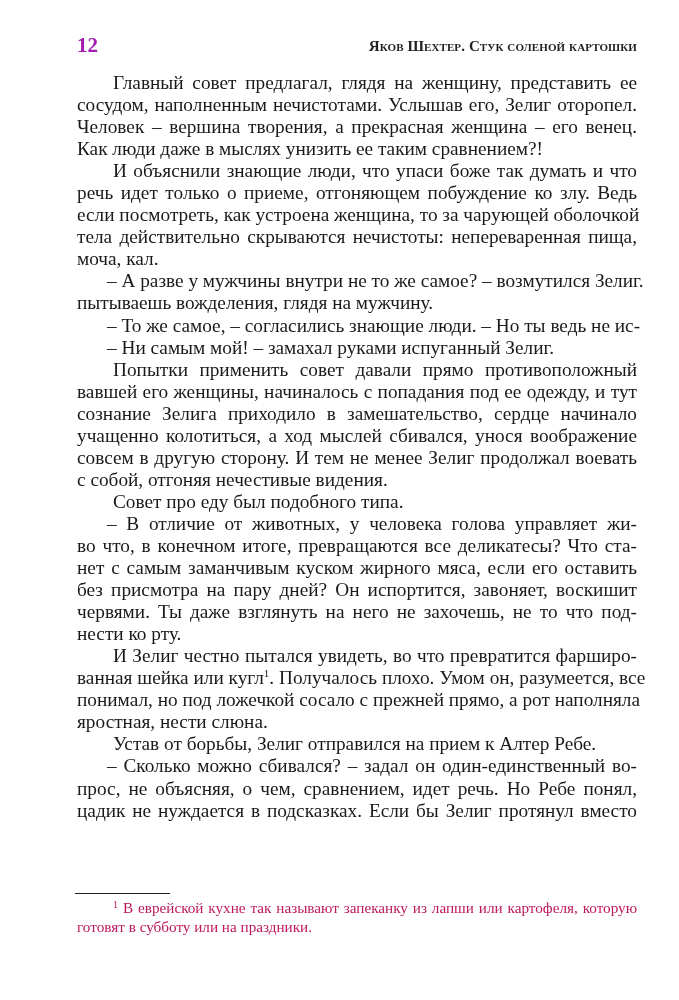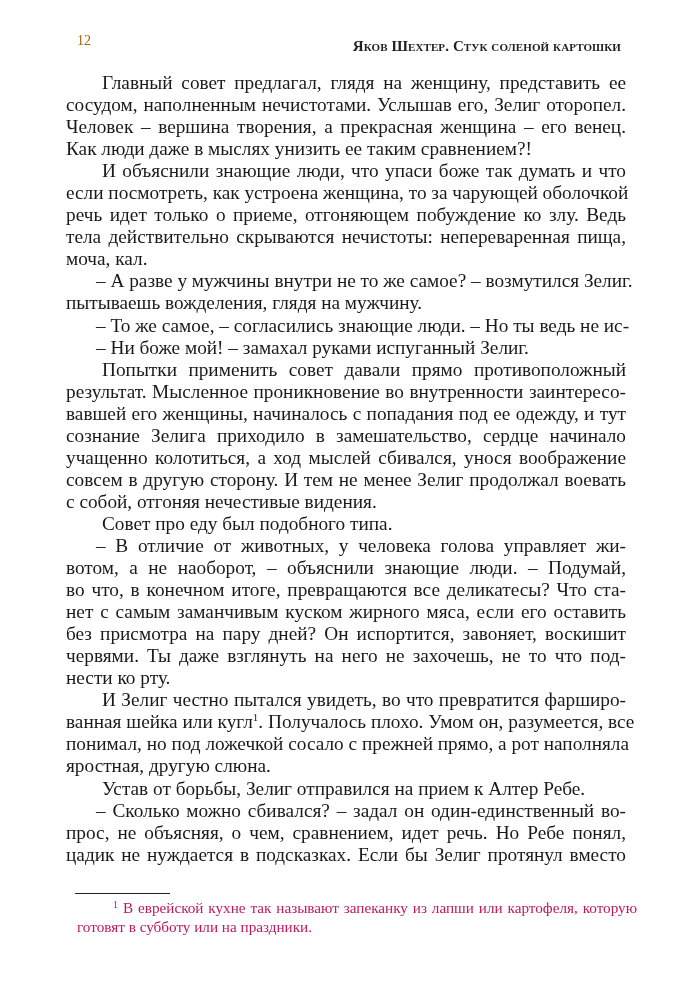--- a/index.html
+++ b/index.html
@@ -26,38 +26,38 @@
     position: absolute;
     left: 77px;
     top: 33px;
     width: 560px;
     height: 24px;
   }
   .page-number {
     position: absolute;
     left: 0;
     top: 0;
-    font-size: 14px;
-    font-weight: normal;
-    color: #a16207;
+    font-size: 21px;
+    font-weight: bold;
+    color: #a21caf;
   }
   .running-title {
     position: absolute;
-    right: 16px;
+    right: 0;
     top: 5px;
     font-size: 15px;
     font-weight: bold;
     font-variant: small-caps;
     letter-spacing: 0.1px;
     color: #222;
     white-space: nowrap;
   }
   .body-text {
     position: absolute;
-    left: 66px;
+    left: 77px;
     top: 72px;
     width: 560px;
     font-family: Liberation Serif, serif;
   }
   .line {
     display: block;
     height: 22.05px;
     line-height: 22.05px;
     font-size: 19.3px;
     white-space: nowrap;
@@ -118,47 +118,45 @@
     <span class="page-number">12</span>
     <span class="running-title">Яков Шехтер. Стук соленой картошки</span>
   </div>
 
   <div class="body-text">
     <span class="line indent">Главный совет предлагал, глядя на женщину, представить ее</span>
     <span class="line">сосудом, наполненным нечистотами. Услышав его, Зелиг оторопел.</span>
     <span class="line">Человек – вершина творения, а прекрасная женщина – его венец.</span>
     <span class="line last">Как люди даже в мыслях унизить ее таким сравнением?!</span>
     <span class="line indent">И объяснили знающие люди, что упаси боже так думать и что</span>
+    <span class="line">речь идет только о приеме, отгоняющем побуждение ко злу. Ведь</span>
     <span class="line">если посмотреть, как устроена женщина, то за чарующей оболочкой</span>
-    <span class="line">речь идет только о приеме, отгоняющем побуждение ко злу. Ведь</span>
     <span class="line">тела действительно скрываются нечистоты: непереваренная пища,</span>
     <span class="line last">моча, кал.</span>
     <span class="line dash-indent">–  А разве у мужчины внутри не то же самое? – возмутился Зелиг.</span>
     <span class="line last">пытываешь вожделения, глядя на мужчину.</span>
     <span class="line dash-indent">–  То же самое, – согласились знающие люди. – Но ты ведь не ис-</span>
-    <span class="line dash-indent last">–  Ни боже мой! – замахал руками испуганный Зелиг.</span>
+    <span class="line dash-indent last">–  Ни самым мой! – замахал руками испуганный Зелиг.</span>
     <span class="line indent">Попытки применить совет давали прямо противоположный</span>
-    <span class="line">результат. Мысленное проникновение во внутренности заинтересо-</span>
     <span class="line">вавшей его женщины, начиналось с попадания под ее одежду, и тут</span>
     <span class="line">сознание Зелига приходило в замешательство, сердце начинало</span>
     <span class="line">учащенно колотиться, а ход мыслей сбивался, унося воображение</span>
     <span class="line">совсем в другую сторону. И тем не менее Зелиг продолжал воевать</span>
     <span class="line last">с собой, отгоняя нечестивые видения.</span>
     <span class="line indent last">Совет про еду был подобного типа.</span>
     <span class="line dash-indent">–  В отличие от животных, у человека голова управляет жи-</span>
-    <span class="line">вотом, а не наоборот, – объяснили знающие люди. – Подумай,</span>
     <span class="line">во что, в конечном итоге, превращаются все деликатесы? Что ста-</span>
     <span class="line">нет с самым заманчивым куском жирного мяса, если его оставить</span>
     <span class="line">без присмотра на пару дней? Он испортится, завоняет, воскишит</span>
     <span class="line">червями. Ты даже взглянуть на него не захочешь, не то что под-</span>
     <span class="line last">нести ко рту.</span>
     <span class="line indent">И Зелиг честно пытался увидеть, во что превратится фарширо-</span>
     <span class="line"><span>ванная шейка или кугл</span><sup>1</sup><span>. Получалось плохо. Умом он, разумеется, все</span></span>
     <span class="line">понимал, но под ложечкой сосало с прежней прямо, а рот наполняла</span>
-    <span class="line last">яростная, другую слюна.</span>
+    <span class="line last">яростная, нести слюна.</span>
     <span class="line indent last">Устав от борьбы, Зелиг отправился на прием к Алтер Ребе.</span>
     <span class="line dash-indent">–  Сколько можно сбивался? – задал он один-единственный во-</span>
     <span class="line">прос, не объясняя, о чем, сравнением, идет речь. Но Ребе понял,</span>
     <span class="line">цадик не нуждается в подсказках. Если бы Зелиг протянул вместо</span>
   </div>
 
   <div class="footnote-rule"></div>
 
   <div class="footnotes">
     <span class="fn-line first"><span class="fn-mark">1</span><span>В еврейской кухне так называют запеканку из лапши или картофеля, которую</span></span>

